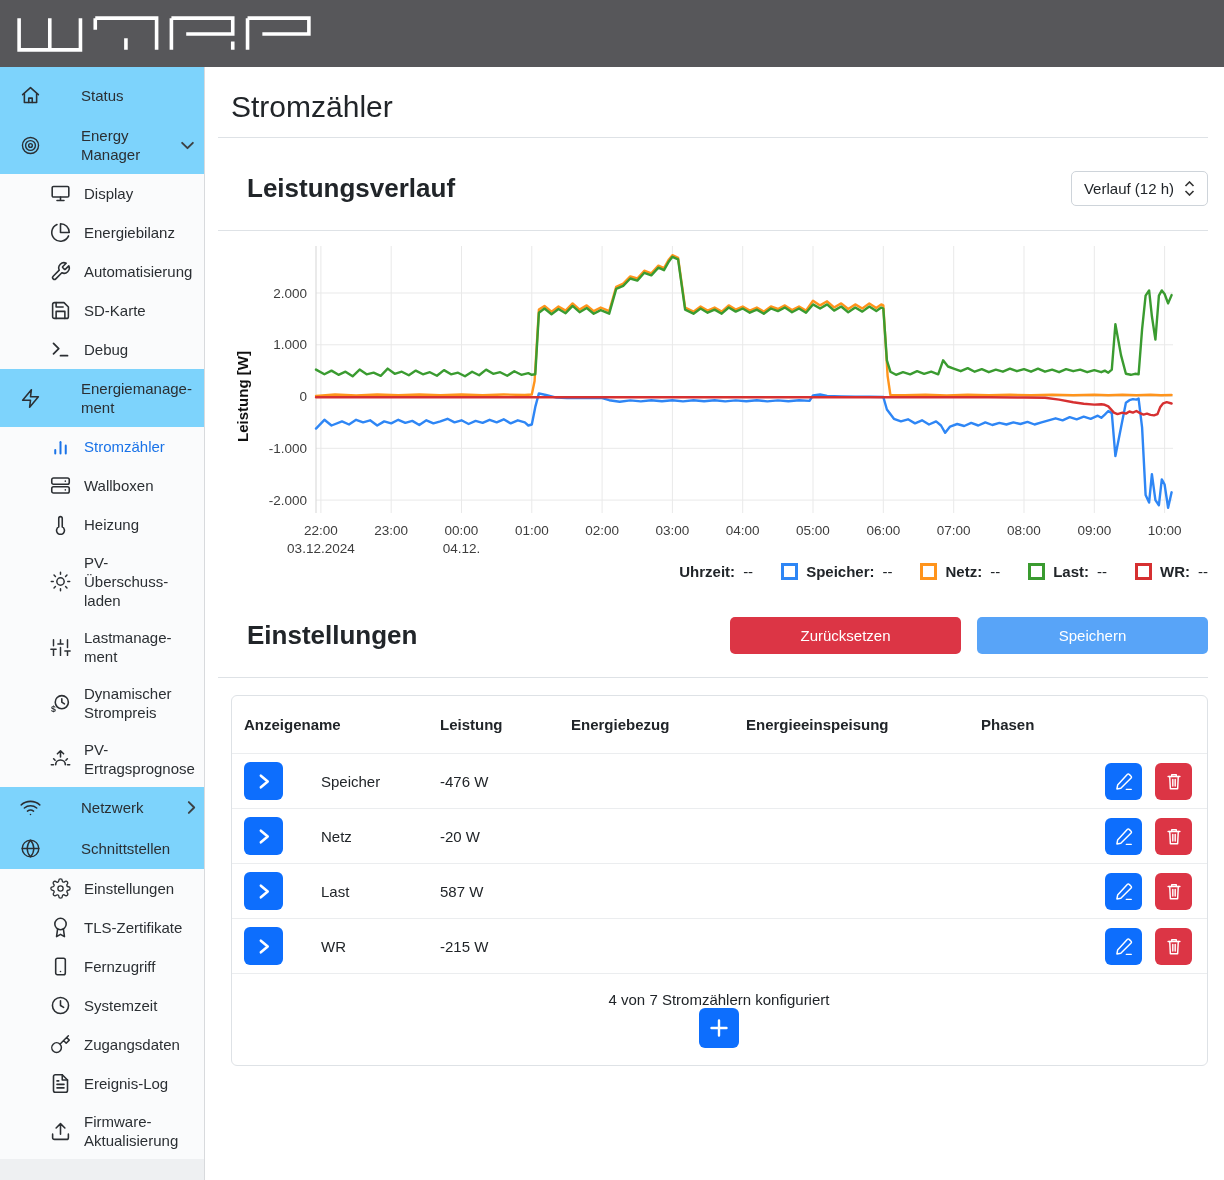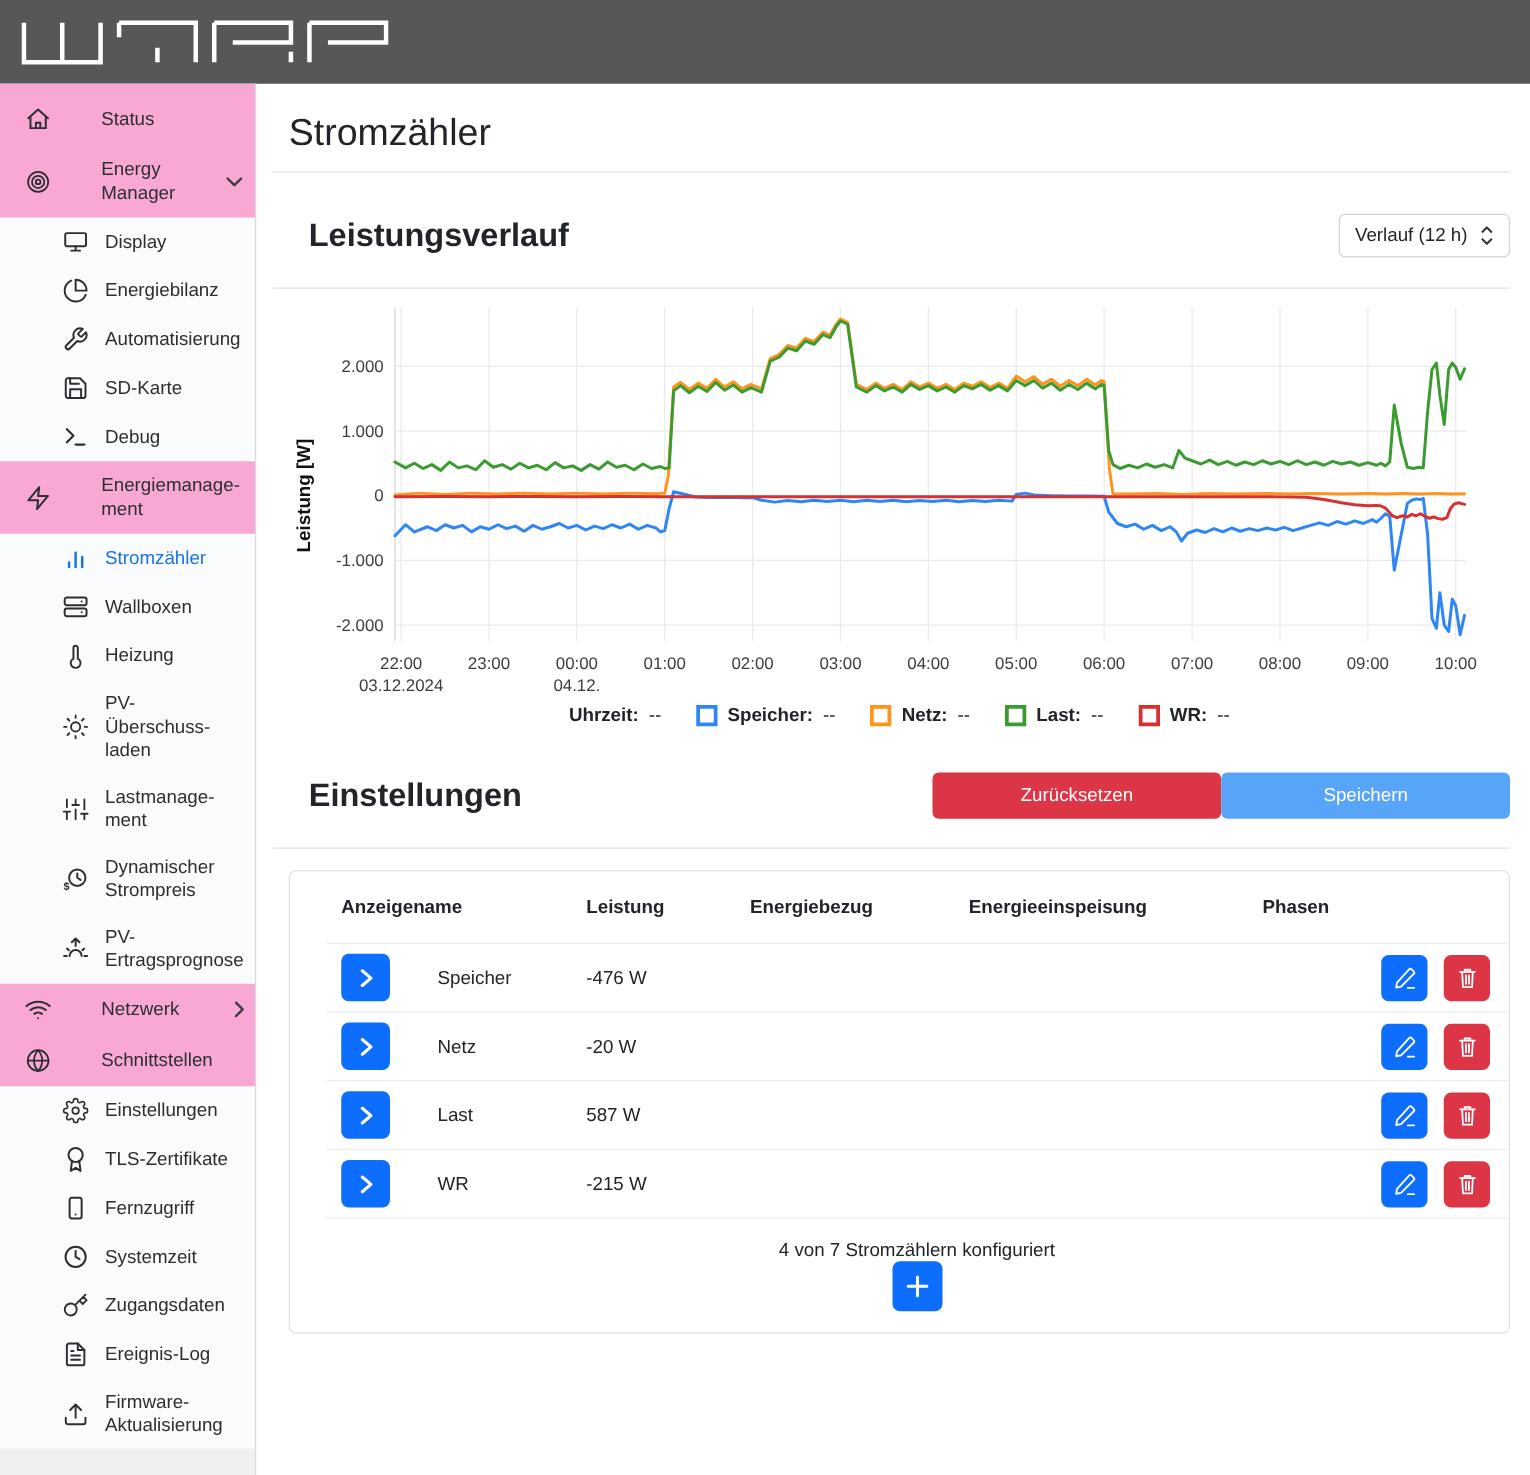--- a/index.html
+++ b/index.html
@@ -10,52 +10,52 @@
   .topbar{height:67px;background:#57575a;display:flex;align-items:center;padding-left:17px;box-sizing:border-box;}
   .logo svg{display:block;}
 
   
   .shell{display:flex;height:1113px;}
   .sidebar{width:204px;min-width:204px;background:#fafbfc;border-right:1px solid #d8dadd;
     display:flex;flex-direction:column;overflow:hidden;}
   .si{display:flex;align-items:center;gap:13px;padding:10px 14px 10px 20px;font-size:15px;
     color:#2b2f33;cursor:pointer;line-height:19px;}
   .si.l1{padding-left:50px;padding-top:9px;padding-bottom:9px;}
-  .si.grp{background:#f9a8d4;gap:40px;}
+  .si.grp{background:#7dd3fc;gap:40px;}
   .si.first{padding-top:18px;}
   .si .ic{display:flex;flex:none;}
   .si .lbl{white-space:pre-line;}
   .si .chev{margin-left:auto;display:flex;color:#3c4043;}
   .si.active{color:#1a73e8;}
   .side-fill{flex:1;background:#eef0f2;}
 
   
   .main{flex:1;padding:0 16px 0 26px;box-sizing:border-box;overflow:hidden;}
   .page-title{font-size:30px;font-weight:500;margin:23px 0 13px;}
   hr.div{border:0;border-top:1px solid #dee2e6;margin:0 0 0 -13px;}
   .sec-head{display:flex;align-items:center;justify-content:space-between;margin:19px 0 10px;}
   .sec-head h2{font-size:26px;font-weight:700;margin:16px;}
   .select{display:inline-flex;align-items:center;gap:10px;border:1px solid #ced4da;border-radius:5px;
     padding:8px 12px;font-size:15px;background:#fff;cursor:pointer;color:#212529;}
 
   
   .chart-wrap{margin-top:12px;}
-  .legend{display:flex;justify-content:center;align-items:center;gap:28px;font-size:15px;margin:2px 0 6px;}
+  .legend{display:flex;justify-content:flex-end;align-items:center;gap:28px;font-size:15px;margin:2px 0 6px;}
   .legend .pair{display:flex;align-items:center;gap:8px;}
   .legend b{font-weight:700;}
   .swatch{width:11px;height:11px;border:3px solid #000;background:#fff;display:inline-block;}
 
   
-  .btns{display:flex;}
+  .btns{display:flex;gap:16px;}
   .btn{border:none;border-radius:5px;color:#fff;font-size:15px;height:37px;width:231px;cursor:pointer;
     font-family:"Liberation Sans",sans-serif;}
   .btn-reset{background:#dc3545;}
   .btn-save{background:#58a4f8;}
 
-  .card{border:1px solid #dee2e6;border-radius:6px;margin-top:17px;background:#fff;padding-left:29px;}
+  .card{border:1px solid #dee2e6;border-radius:6px;margin-top:17px;background:#fff;}
   .thead,.trow{display:grid;grid-template-columns:196px 131px 175px 235px 1fr 110px;align-items:center;
     padding:0 15px 0 12px;box-sizing:border-box;}
   .thead{height:57px;font-weight:700;font-size:15px;}
   .trow{height:55px;border-top:1px solid #ebedef;font-size:15px;}
   .namecell{display:flex;align-items:center;gap:20px;}
   .expand-btn{width:39px;height:38px;background:#0d6efd;border:none;border-radius:6px;color:#fff;
     display:flex;align-items:center;justify-content:center;cursor:pointer;flex:none;}
   .row-name{margin-left:18px;}
   .actions{justify-self:end;display:flex;gap:13px;}
   .icon-btn{width:37px;height:37px;border:none;border-radius:6px;display:flex;align-items:center;

